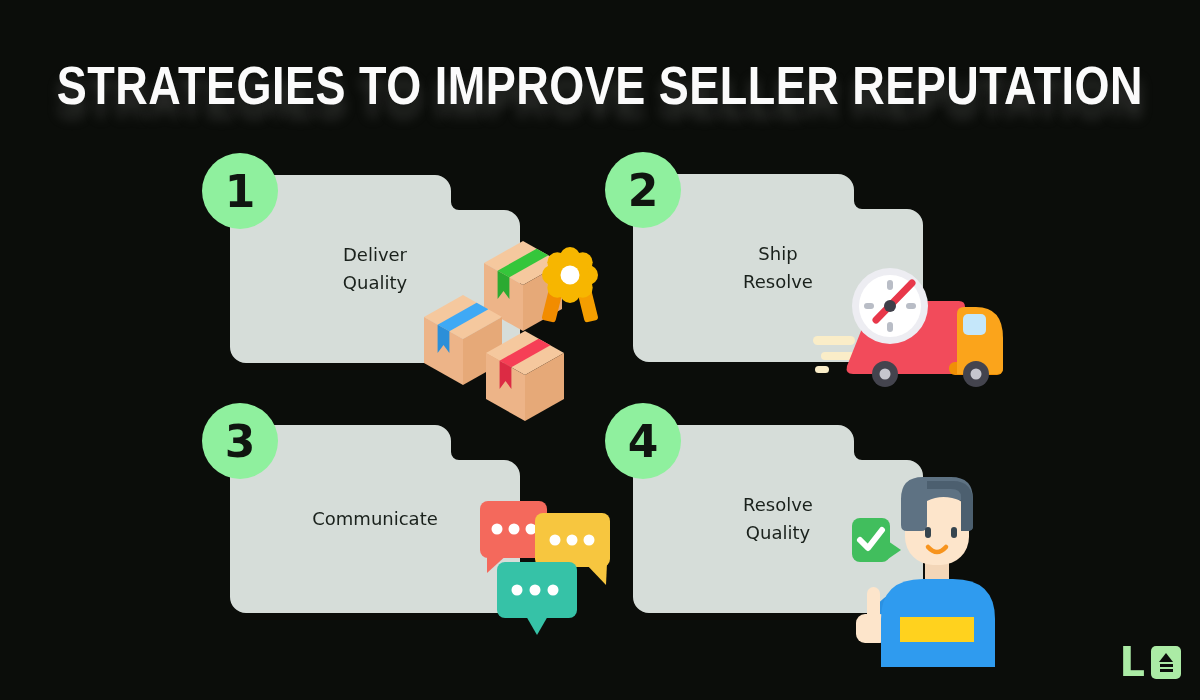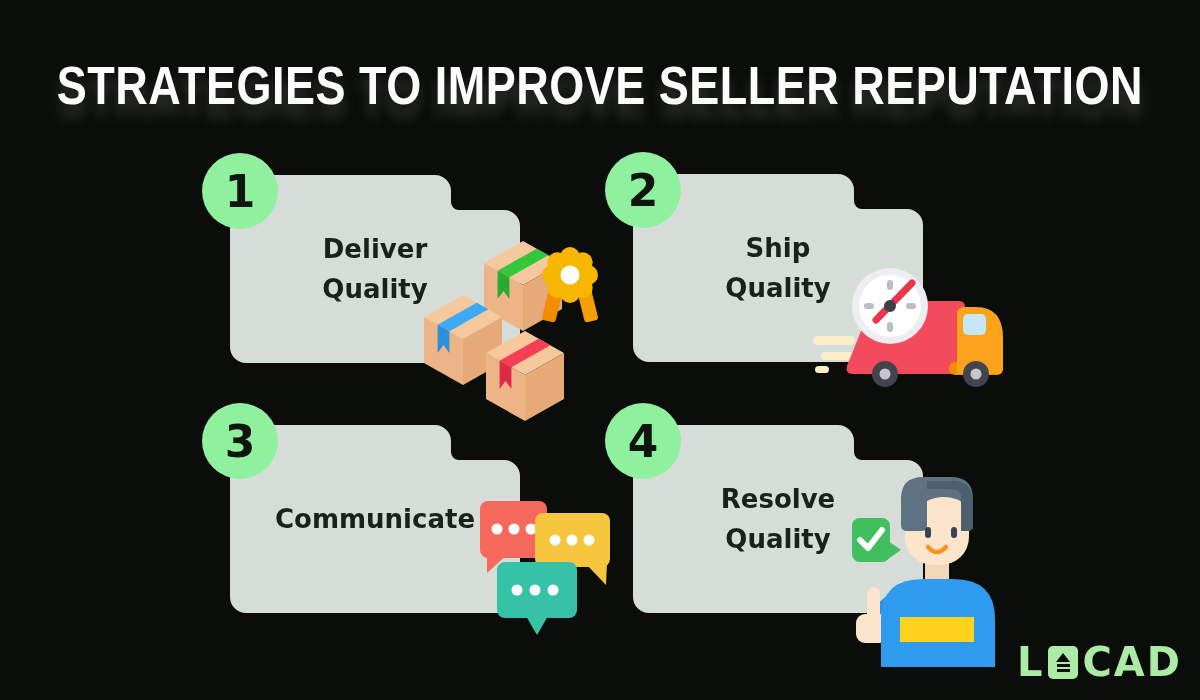--- a/index.html
+++ b/index.html
@@ -48,22 +48,22 @@
     font-size: 44px;
     font-weight: bold;
     color: #101510;
     z-index: 3;
   }
   .card-label {
     position: absolute;
     left: 0; right: 0; top: 0; bottom: 0;
     display: flex; align-items: center; justify-content: center;
     text-align: center;
-    font-size: 26px;
-    font-weight: 700;
+    font-size: 18px;
+    font-weight: 400;
     line-height: 1.55;
     color: #1A211C;
     white-space: pre-line;
     z-index: 2;
   }
   .card-icon {
     position: absolute;
     z-index: 4;
     display: block;
   }
@@ -168,21 +168,21 @@
 </div>
 
 <div class="card card-2">
   <svg class="card-shape" viewBox="0 0 290 188" aria-hidden="true">
     <path d="M16 0 H205 A16 16 0 0 1 221 16 V27 A8 8 0 0 0 229 35 H274 A16 16 0 0 1 290 51 V172 A16 16 0 0 1 274 188 H16 A16 16 0 0 1 0 172 V16 A16 16 0 0 1 16 0 Z" fill="#D6DDD9"></path>
   </svg>
   <div class="badge">
     <span>2</span>
   </div>
   <div class="card-label">Ship
-Quality</div>
+Resolve</div>
   <span class="card-icon icon-truck">
     <svg viewBox="0 0 190 135" aria-hidden="true">
 
       <rect x="0" y="80" width="42" height="9" rx="4.5" fill="#FAEDC8"></rect>
       <rect x="8" y="96" width="34" height="8" rx="4" fill="#FAEDC8"></rect>
       <rect x="2" y="110" width="14" height="7" rx="3.5" fill="#FAEDC8"></rect>
 
       <path d="M60 45 L146 45 Q152 45 152 51 L152 118 L40 118 Q32 118 34 110 Z" fill="#F24B5B"></path>
 
       <rect x="136" y="106" width="54" height="13" rx="6" fill="#F08F06"></rect>
@@ -287,14 +287,13 @@
   </span>
 </div>
 
 <div class="logo">
   <span class="logo-letter">L</span>
   <span class="logo-box">
     <span class="arrow-tri"></span>
     <span class="arrow-bar"></span>
     <span class="arrow-bar"></span>
   </span>
-  <span class="logo-letter">CAD</span>
 </div>
 
 </body></html>

